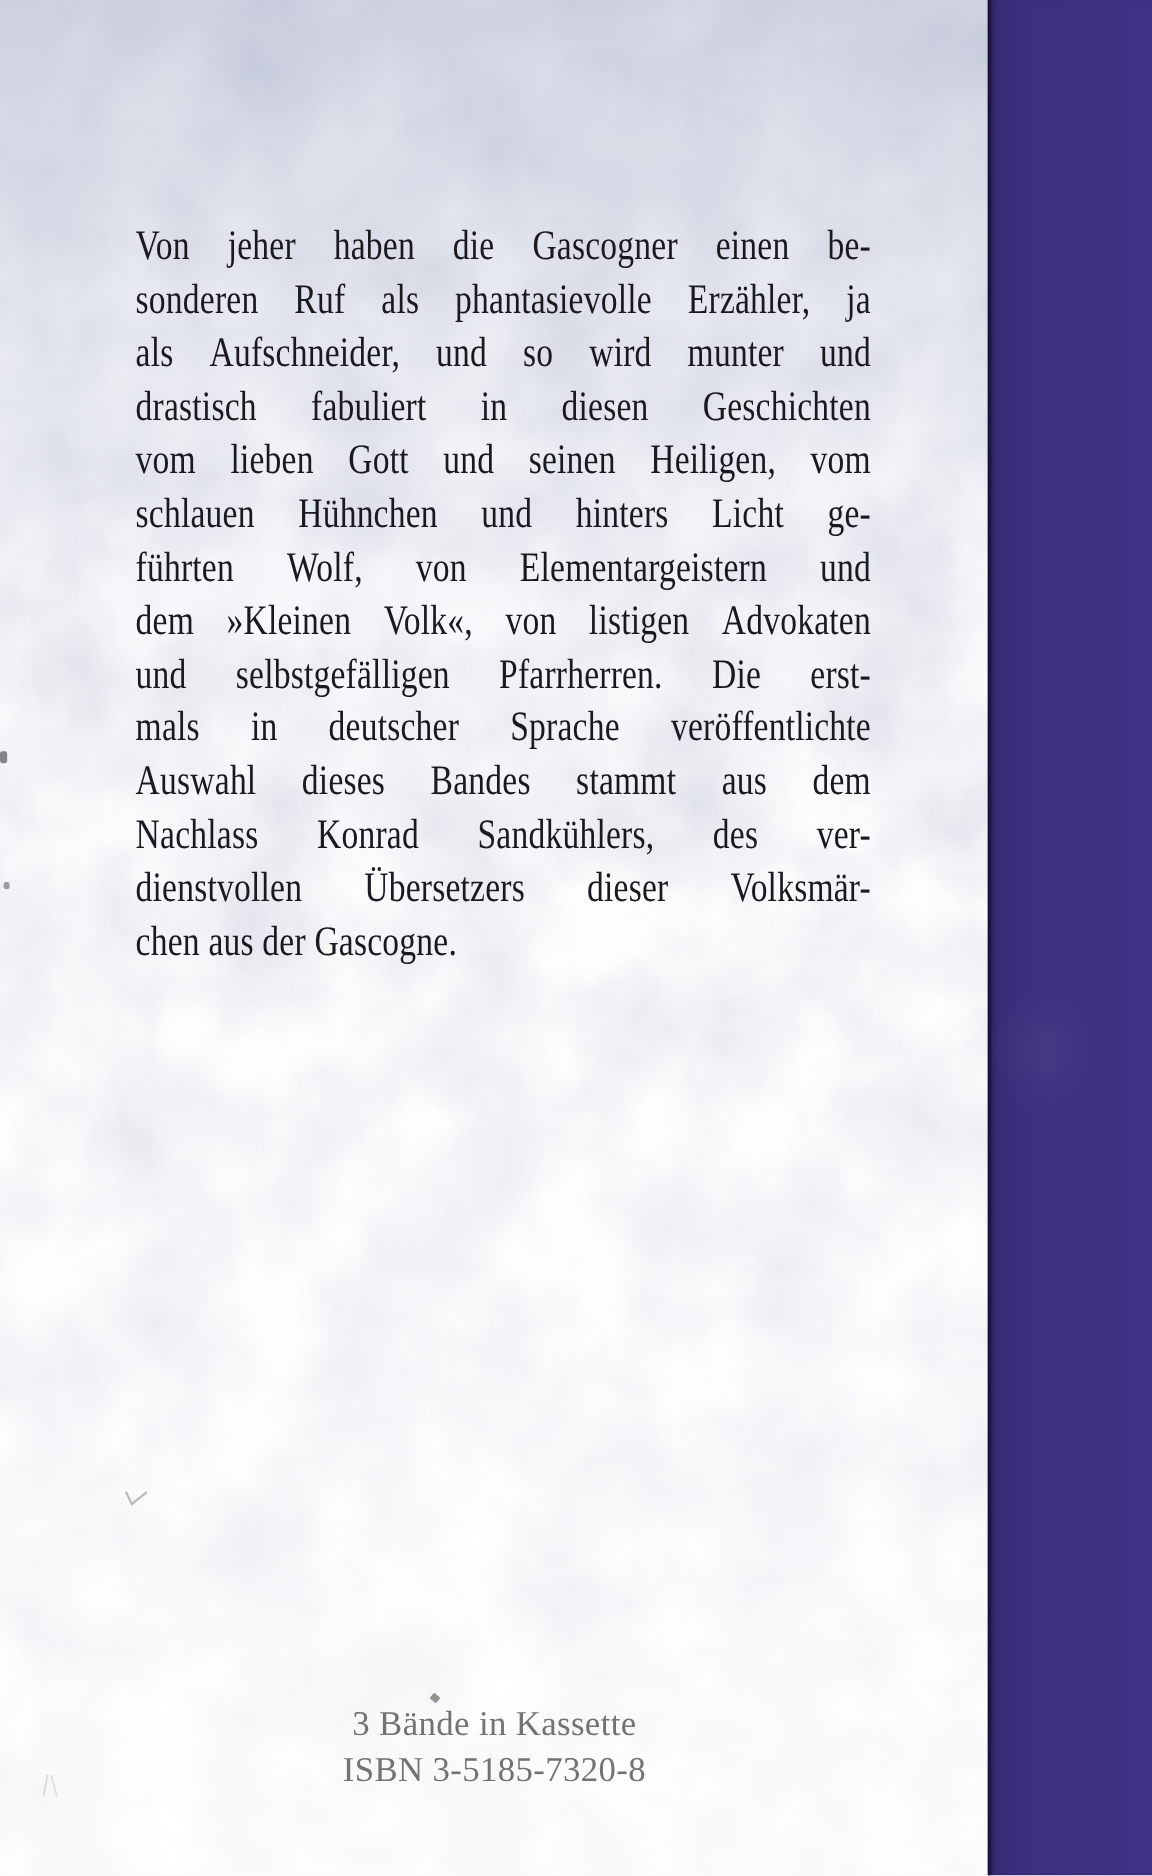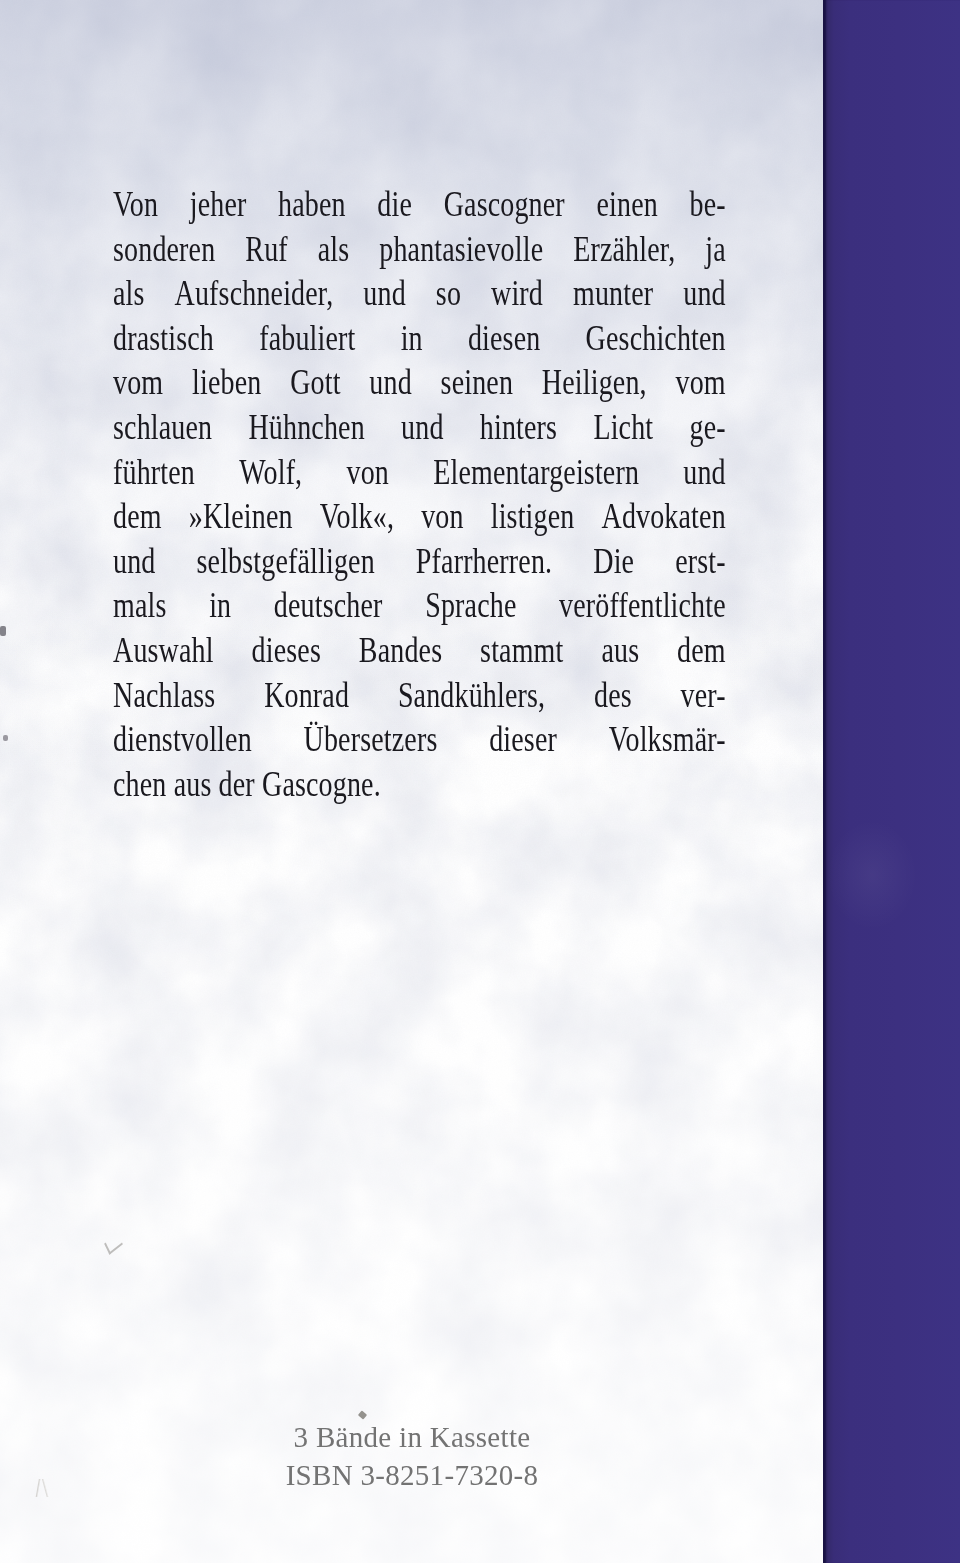--- a/index.html
+++ b/index.html
@@ -211,21 +211,21 @@
         <span>dienstvollen</span>
         <span>Übersetzers</span>
         <span>dieser</span>
         <span>Volksmär-</span>
       </div>
     <div class="blurb-line last-line">chen aus der Gascogne.</div>
   </div>
 
   <div class="footer">
     <div class="footer-line">3 Bände in Kassette</div>
-    <div class="footer-line">ISBN 3-8251-7320-8</div>
+    <div class="footer-line">ISBN 3-5185-7320-8</div>
   </div>
 
   <div class="speck-diamond"></div>
   <div class="speck-edge-a"></div>
   <div class="speck-edge-b"></div>
   <div class="mark-check"></div>
   <div class="pencil-scribble"></div>
 
   <div class="spine">
     <div class="spine-sheen"></div>

